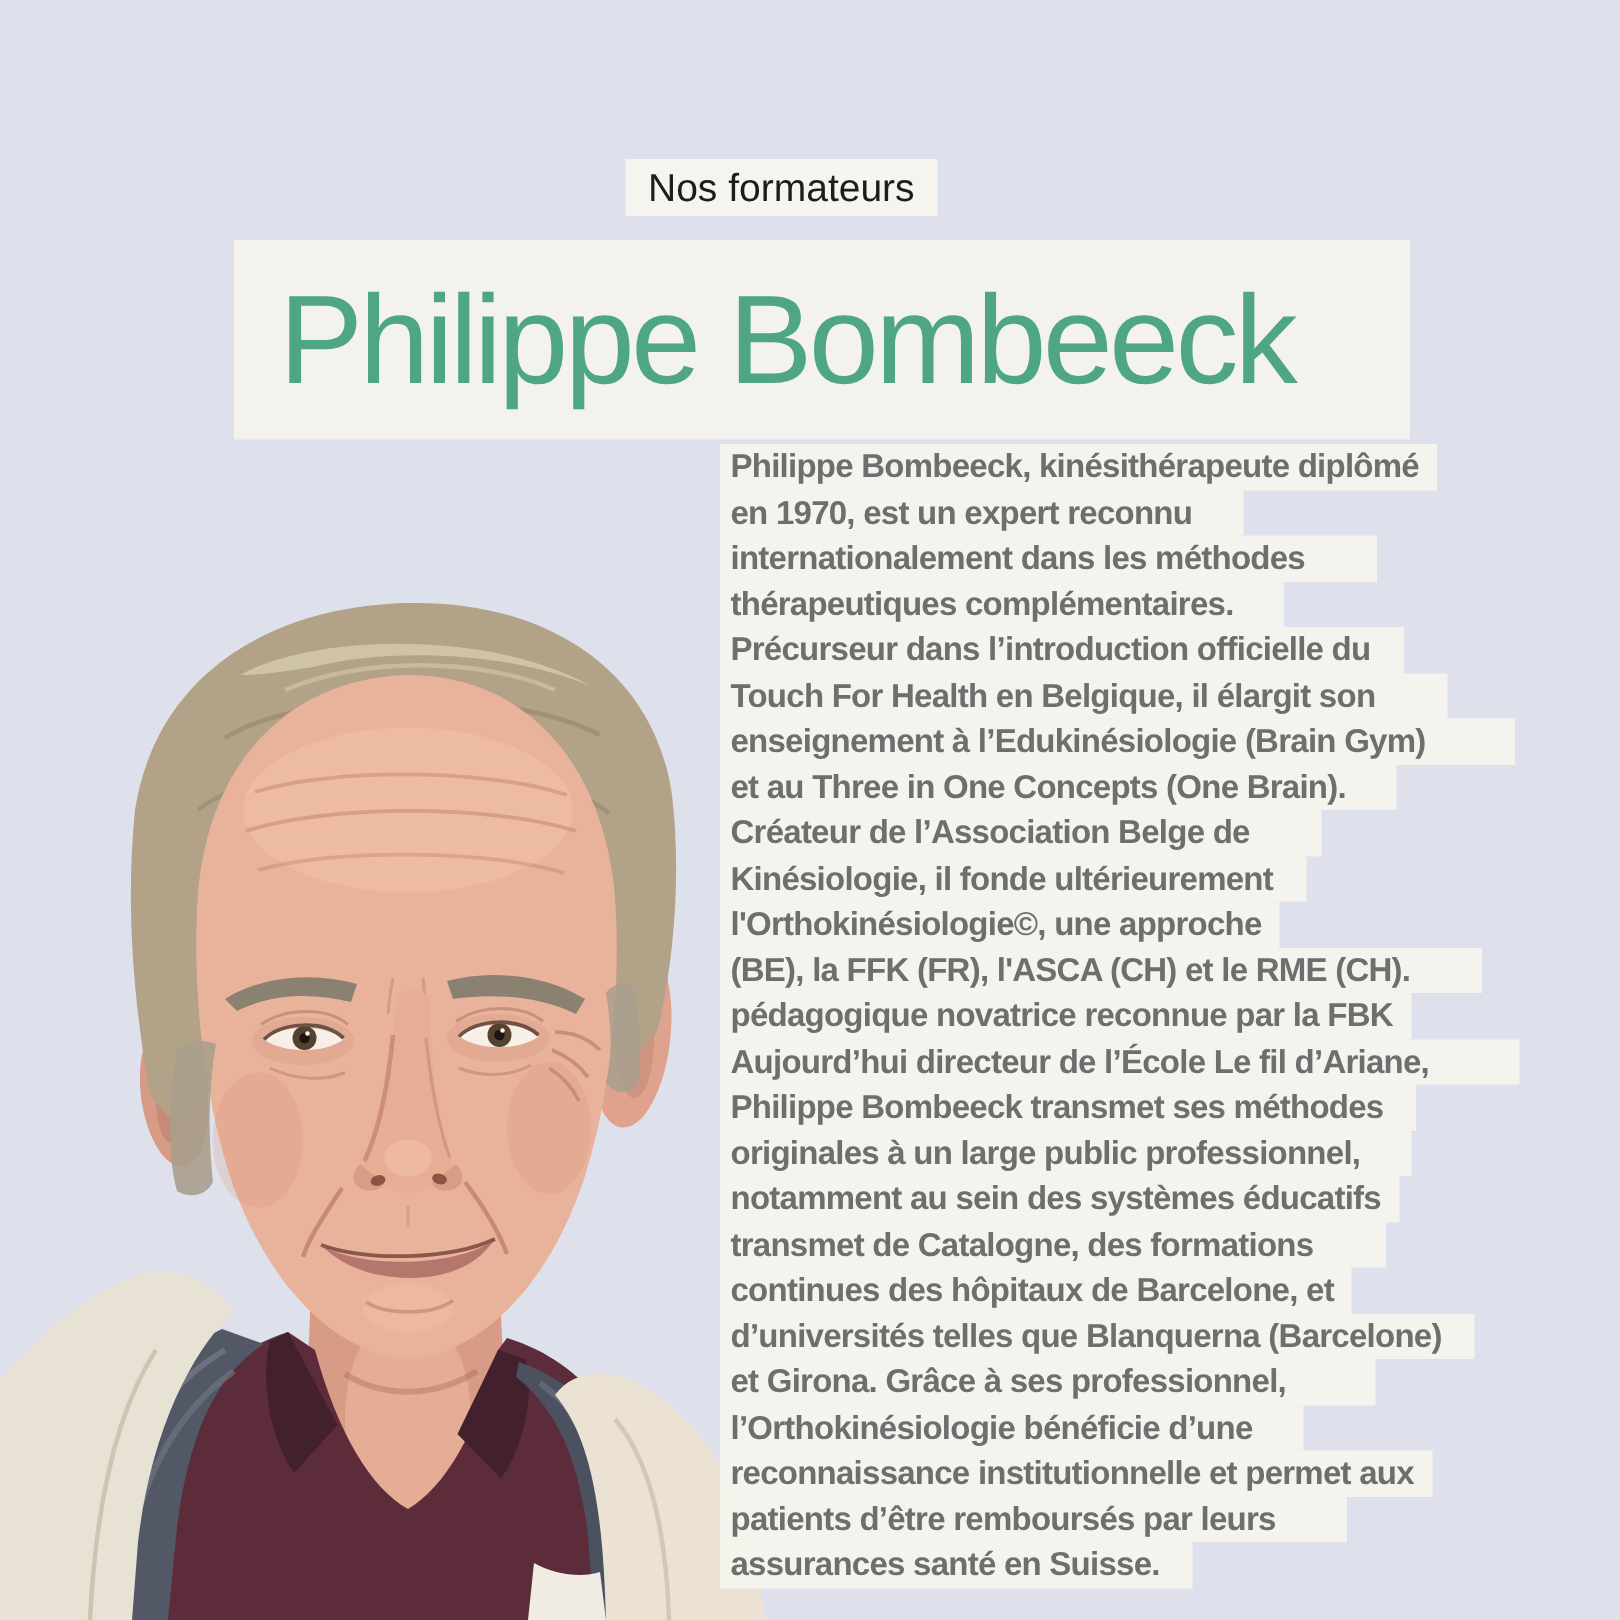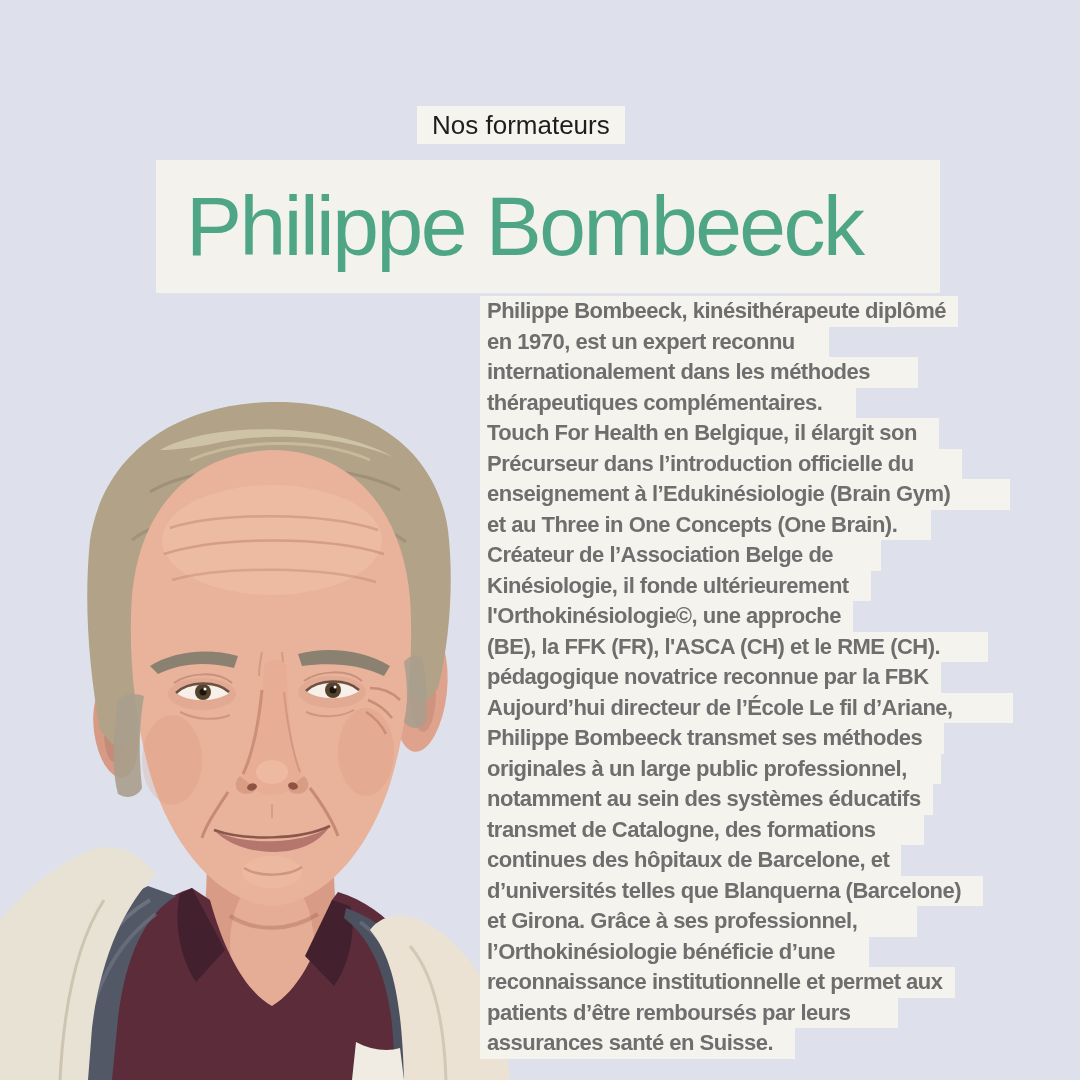--- a/index.html
+++ b/index.html
@@ -145,22 +145,22 @@
 
       <path d="M230 516 C255 532 290 532 318 514" stroke="#965541" stroke-width="4" fill="none" opacity="0.3"></path>
     </svg>
   </div>
 
   <div class="bio" id="bio">
       <div class="bio-row"><span class="hl">Philippe Bombeeck, kinésithérapeute diplômé</span></div>
       <div class="bio-row"><span class="hl">en 1970, est un expert reconnu</span></div>
       <div class="bio-row"><span class="hl">internationalement dans les méthodes</span></div>
       <div class="bio-row"><span class="hl">thérapeutiques complémentaires.</span></div>
+      <div class="bio-row"><span class="hl">Précurseur dans l’introduction officielle du</span></div>
       <div class="bio-row"><span class="hl">Touch For Health en Belgique, il élargit son</span></div>
-      <div class="bio-row"><span class="hl">Précurseur dans l’introduction officielle du</span></div>
       <div class="bio-row"><span class="hl">enseignement à l’Edukinésiologie (Brain Gym)</span></div>
       <div class="bio-row"><span class="hl">et au Three in One Concepts (One Brain).</span></div>
       <div class="bio-row"><span class="hl">Créateur de l’Association Belge de</span></div>
       <div class="bio-row"><span class="hl">Kinésiologie, il fonde ultérieurement</span></div>
       <div class="bio-row"><span class="hl">l'Orthokinésiologie©, une approche</span></div>
       <div class="bio-row"><span class="hl">(BE), la FFK (FR), l'ASCA (CH) et le RME (CH).</span></div>
       <div class="bio-row"><span class="hl">pédagogique novatrice reconnue par la FBK</span></div>
       <div class="bio-row"><span class="hl">Aujourd’hui directeur de l’École Le fil d’Ariane,</span></div>
       <div class="bio-row"><span class="hl">Philippe Bombeeck transmet ses méthodes</span></div>
       <div class="bio-row"><span class="hl">originales à un large public professionnel,</span></div>

